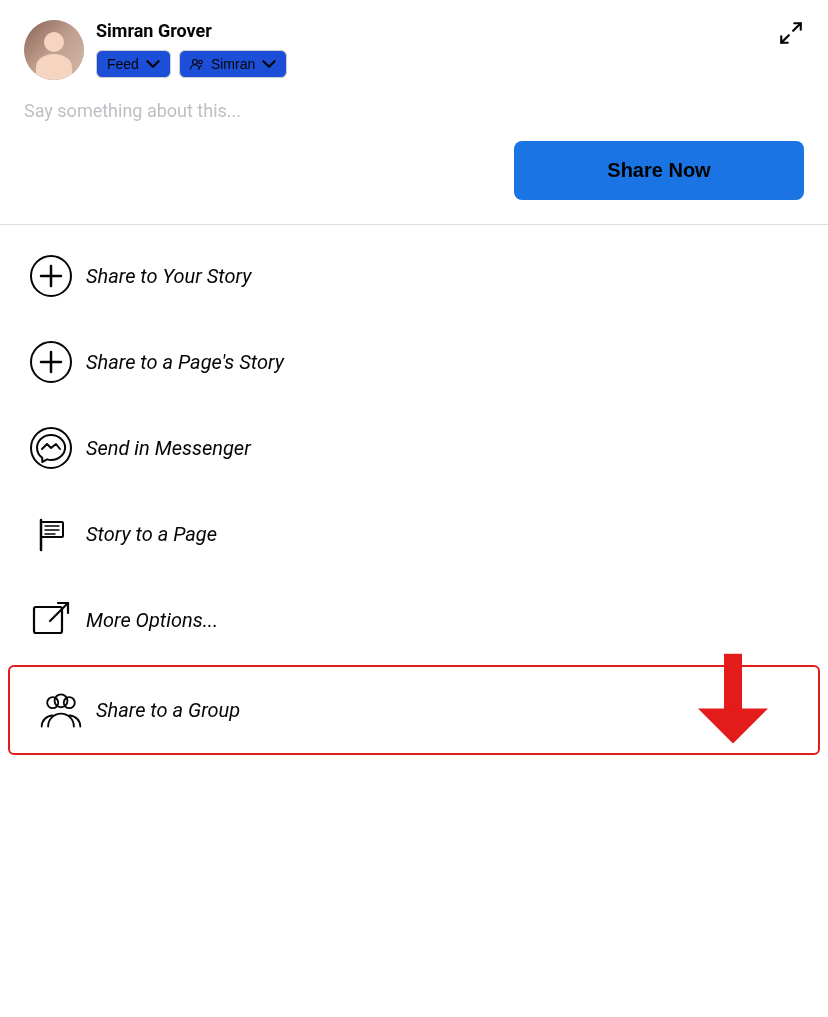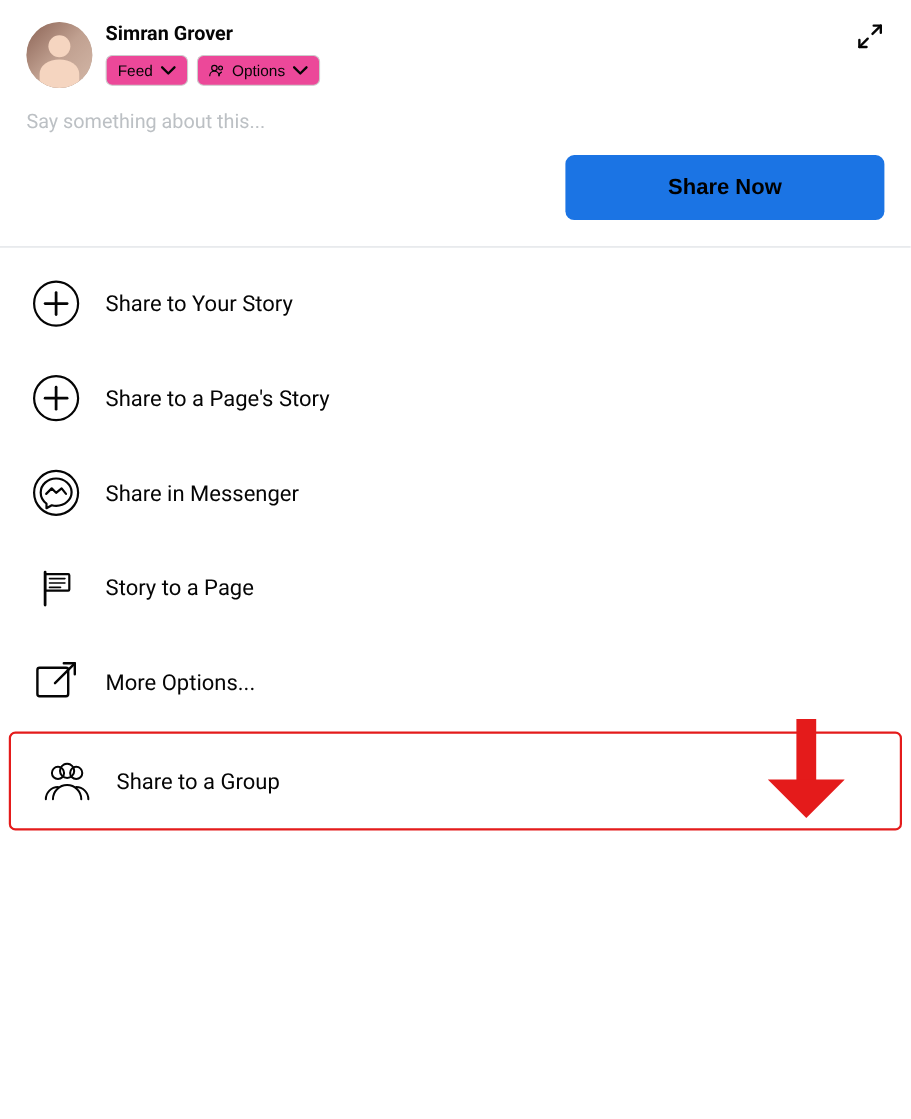--- a/index.html
+++ b/index.html
@@ -94,21 +94,21 @@
     .control-btn {
       display: flex;
       align-items: center;
       gap: 7px;
       border: 1.5px solid #ccc;
       border-radius: 6px;
       padding: 5px 10px;
       font-size: 14px;
       font-weight: 500;
       color: #050505;
-      background: #ec4899;
+      background: #1d4ed8;
       cursor: pointer;
     }
 
     .control-btn svg {
       width: 14px;
       height: 14px;
     }
 
     .expand-icon {
       position: absolute;
@@ -156,24 +156,25 @@
     }
 
     
     .menu-list {
       padding: 8px 0;
     }
 
     .menu-item {
       display: flex;
       align-items: center;
-      gap: 22px;
+      gap: 12px;
       padding: 20px 28px;
       cursor: pointer;
       position: relative;
+      font-style: italic;
     }
 
     .menu-item-icon {
       width: 46px;
       height: 46px;
       display: flex;
       align-items: center;
       justify-content: center;
       flex-shrink: 0;
     }
@@ -221,21 +222,21 @@
             </svg>
           </button>
           <button class="control-btn">
 
             <svg width="18" height="14" viewBox="0 0 20 16" fill="none">
               <circle cx="7" cy="5" r="3.5" stroke="#050505" stroke-width="1.5"></circle>
               <path d="M1 15c0-3.314 2.686-6 6-6s6 2.686 6 6" stroke="#050505" stroke-width="1.5" stroke-linecap="round"></path>
               <circle cx="15" cy="5" r="2.5" stroke="#050505" stroke-width="1.5"></circle>
               <path d="M13 15c0-2.21 1.343-4.119 3.25-4.812" stroke="#050505" stroke-width="1.5" stroke-linecap="round"></path>
             </svg>
-            <span>Options</span>
+            <span>Simran</span>
             <svg viewBox="0 0 10 6" fill="none" width="12" height="8">
               <path d="M1 1l4 4 4-4" stroke="#050505" stroke-width="1.5" stroke-linecap="round" stroke-linejoin="round"></path>
             </svg>
           </button>
         </div>
       </div>
     </div>
 
     <div class="text-input">
       <span>Say something about this...</span>
@@ -275,21 +276,21 @@
 
     <div class="menu-item">
       <div class="menu-item-icon">
         <svg width="44" height="44" viewBox="0 0 44 44" fill="none">
           <circle cx="22" cy="22" r="20" stroke="#050505" stroke-width="2"></circle>
 
           <path d="M22 9C14.268 9 8 14.716 8 21.733c0 4.093 2.05 7.745 5.264 10.14V36l4.8-2.64c1.283.355 2.643.546 4.042.546 7.732 0 14-5.716 14-12.733C36 14.716 29.732 9 22 9z" stroke="#050505" stroke-width="2" stroke-linejoin="round"></path>
           <polyline points="13,23 18,18 22,22 27,18 31,23" stroke="#050505" stroke-width="2" stroke-linecap="round" stroke-linejoin="round" fill="none"></polyline>
         </svg>
       </div>
-      <span class="menu-item-label">Share in Messenger</span>
+      <span class="menu-item-label">Send in Messenger</span>
     </div>
 
     <div class="menu-item">
       <div class="menu-item-icon">
         <svg width="44" height="44" viewBox="0 0 44 44" fill="none">
 
           <line x1="12" y1="8" x2="12" y2="38" stroke="#050505" stroke-width="2.5" stroke-linecap="round"></line>
           <rect x="12" y="10" width="22" height="15" rx="1" stroke="#050505" stroke-width="2" fill="none"></rect>
 
           <line x1="16" y1="14" x2="30" y2="14" stroke="#050505" stroke-width="1.5" stroke-linecap="round"></line>

